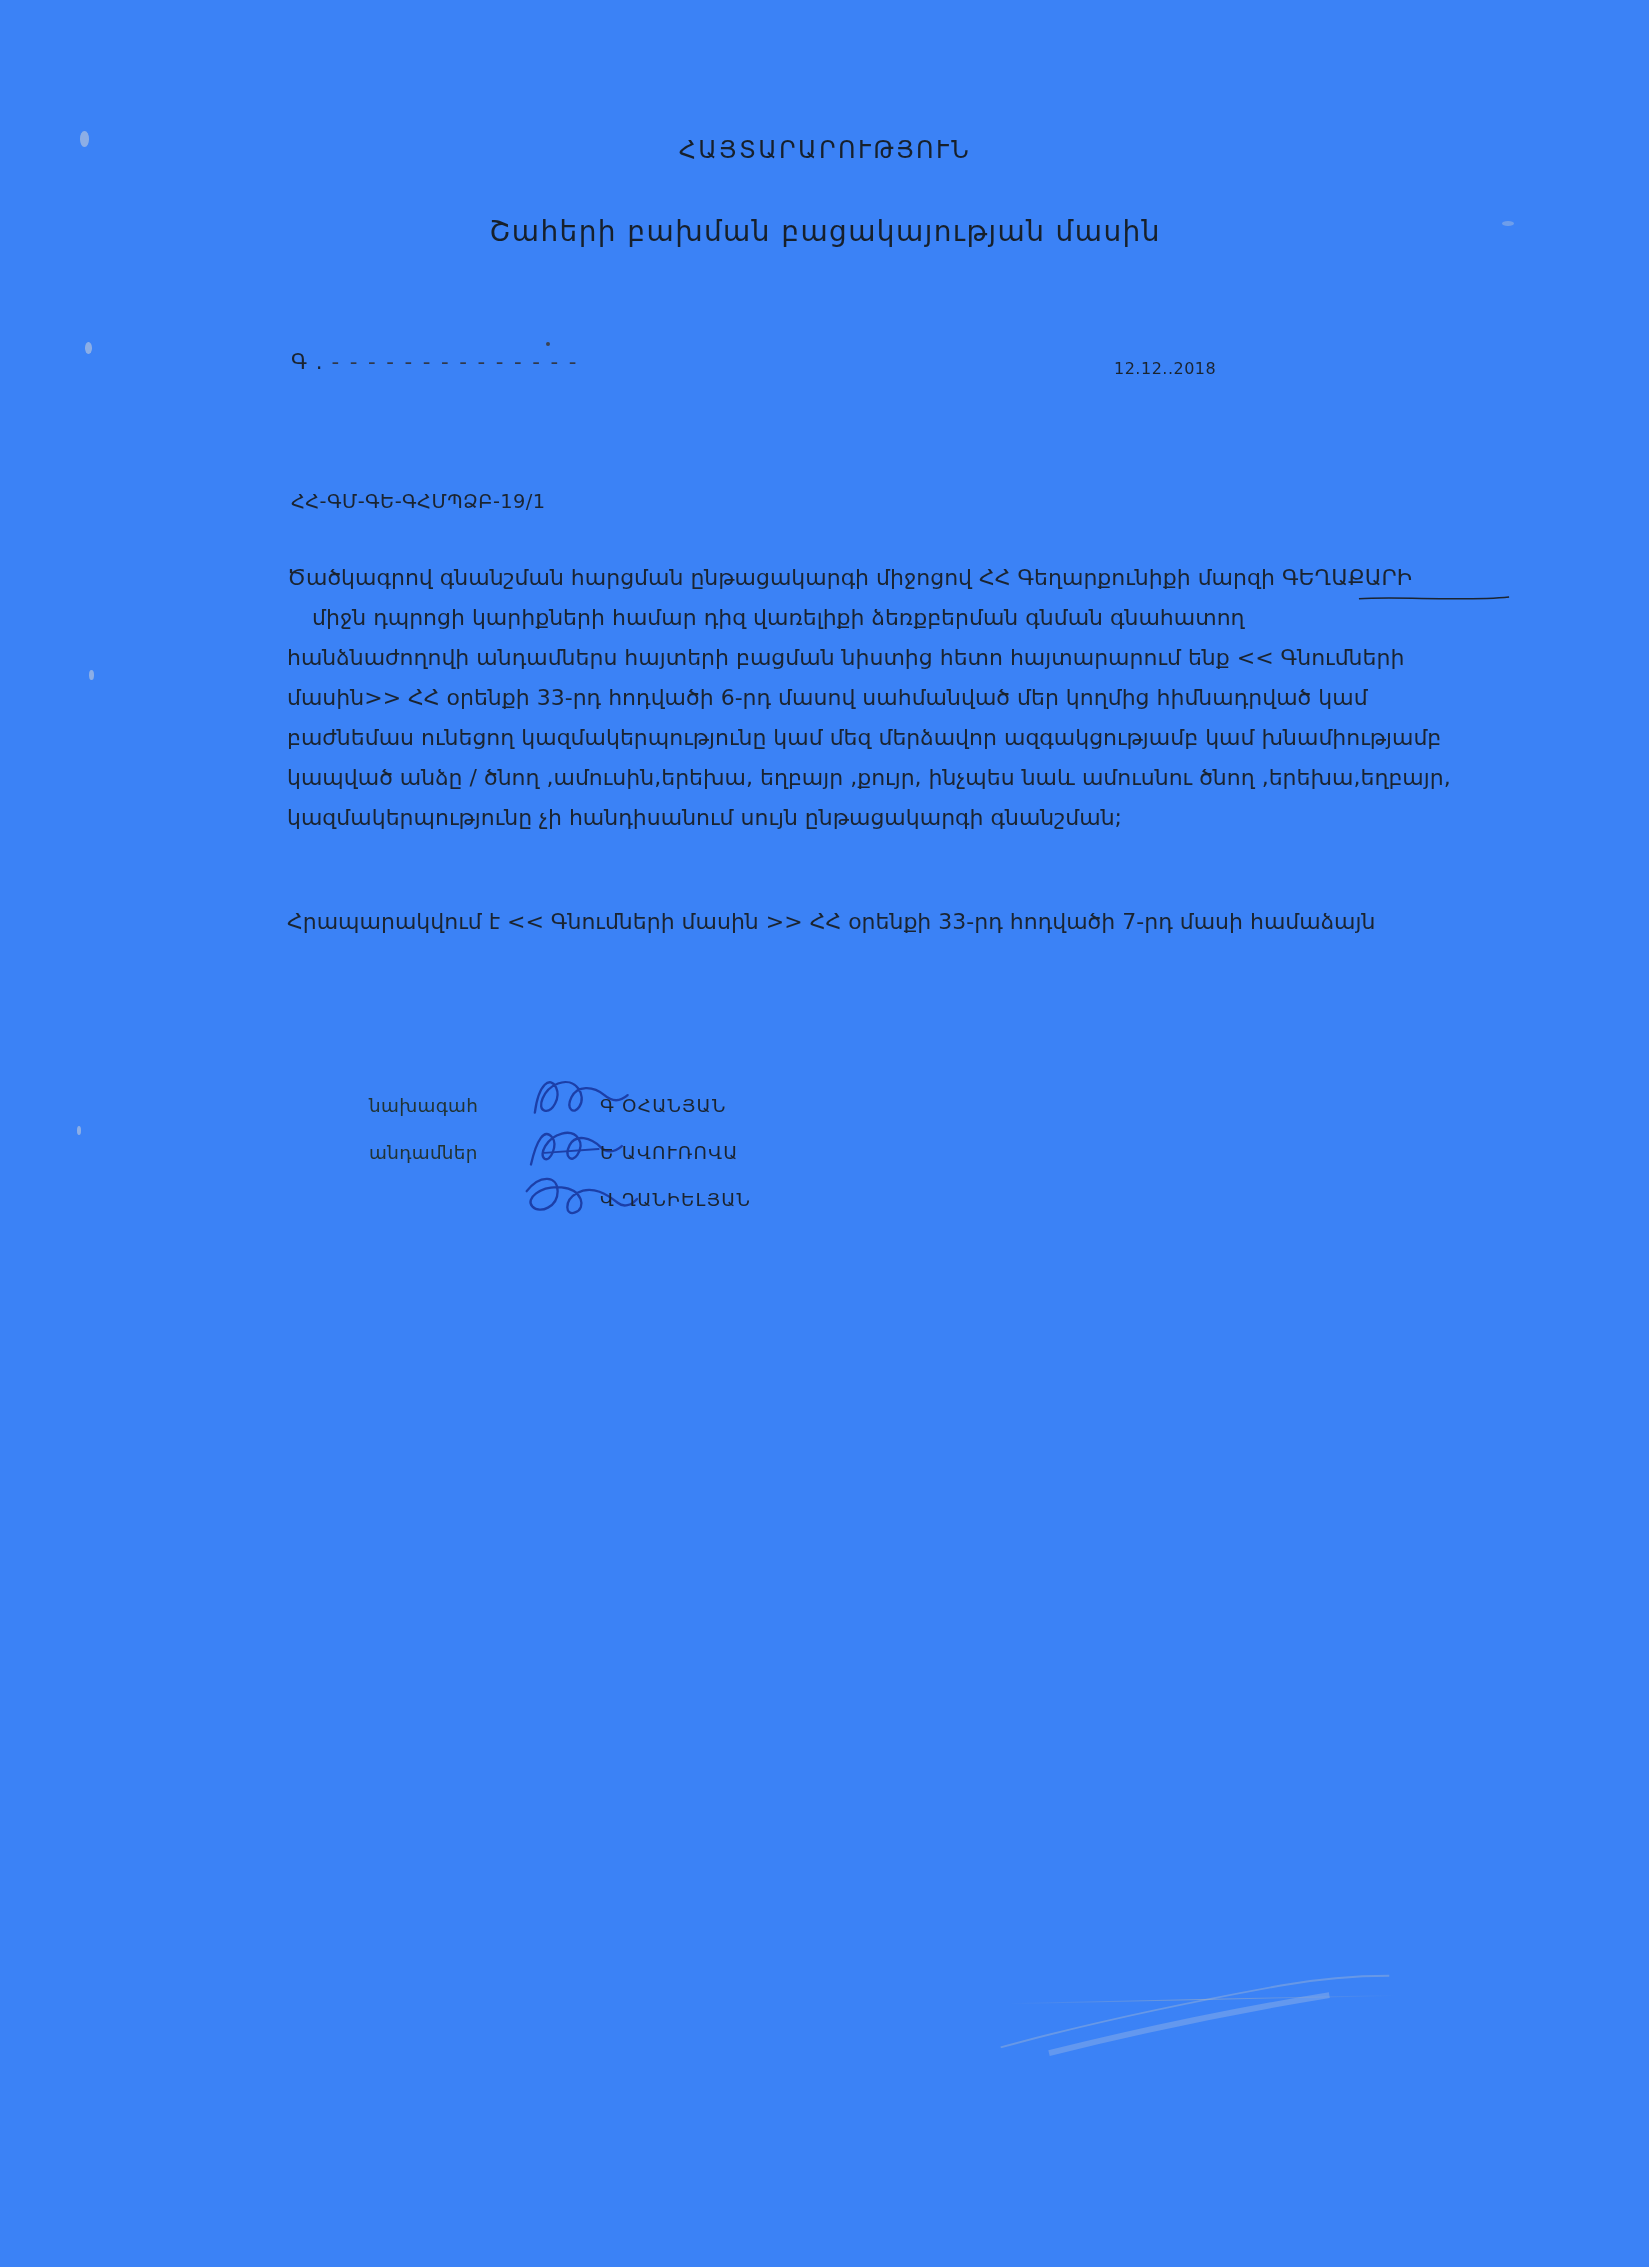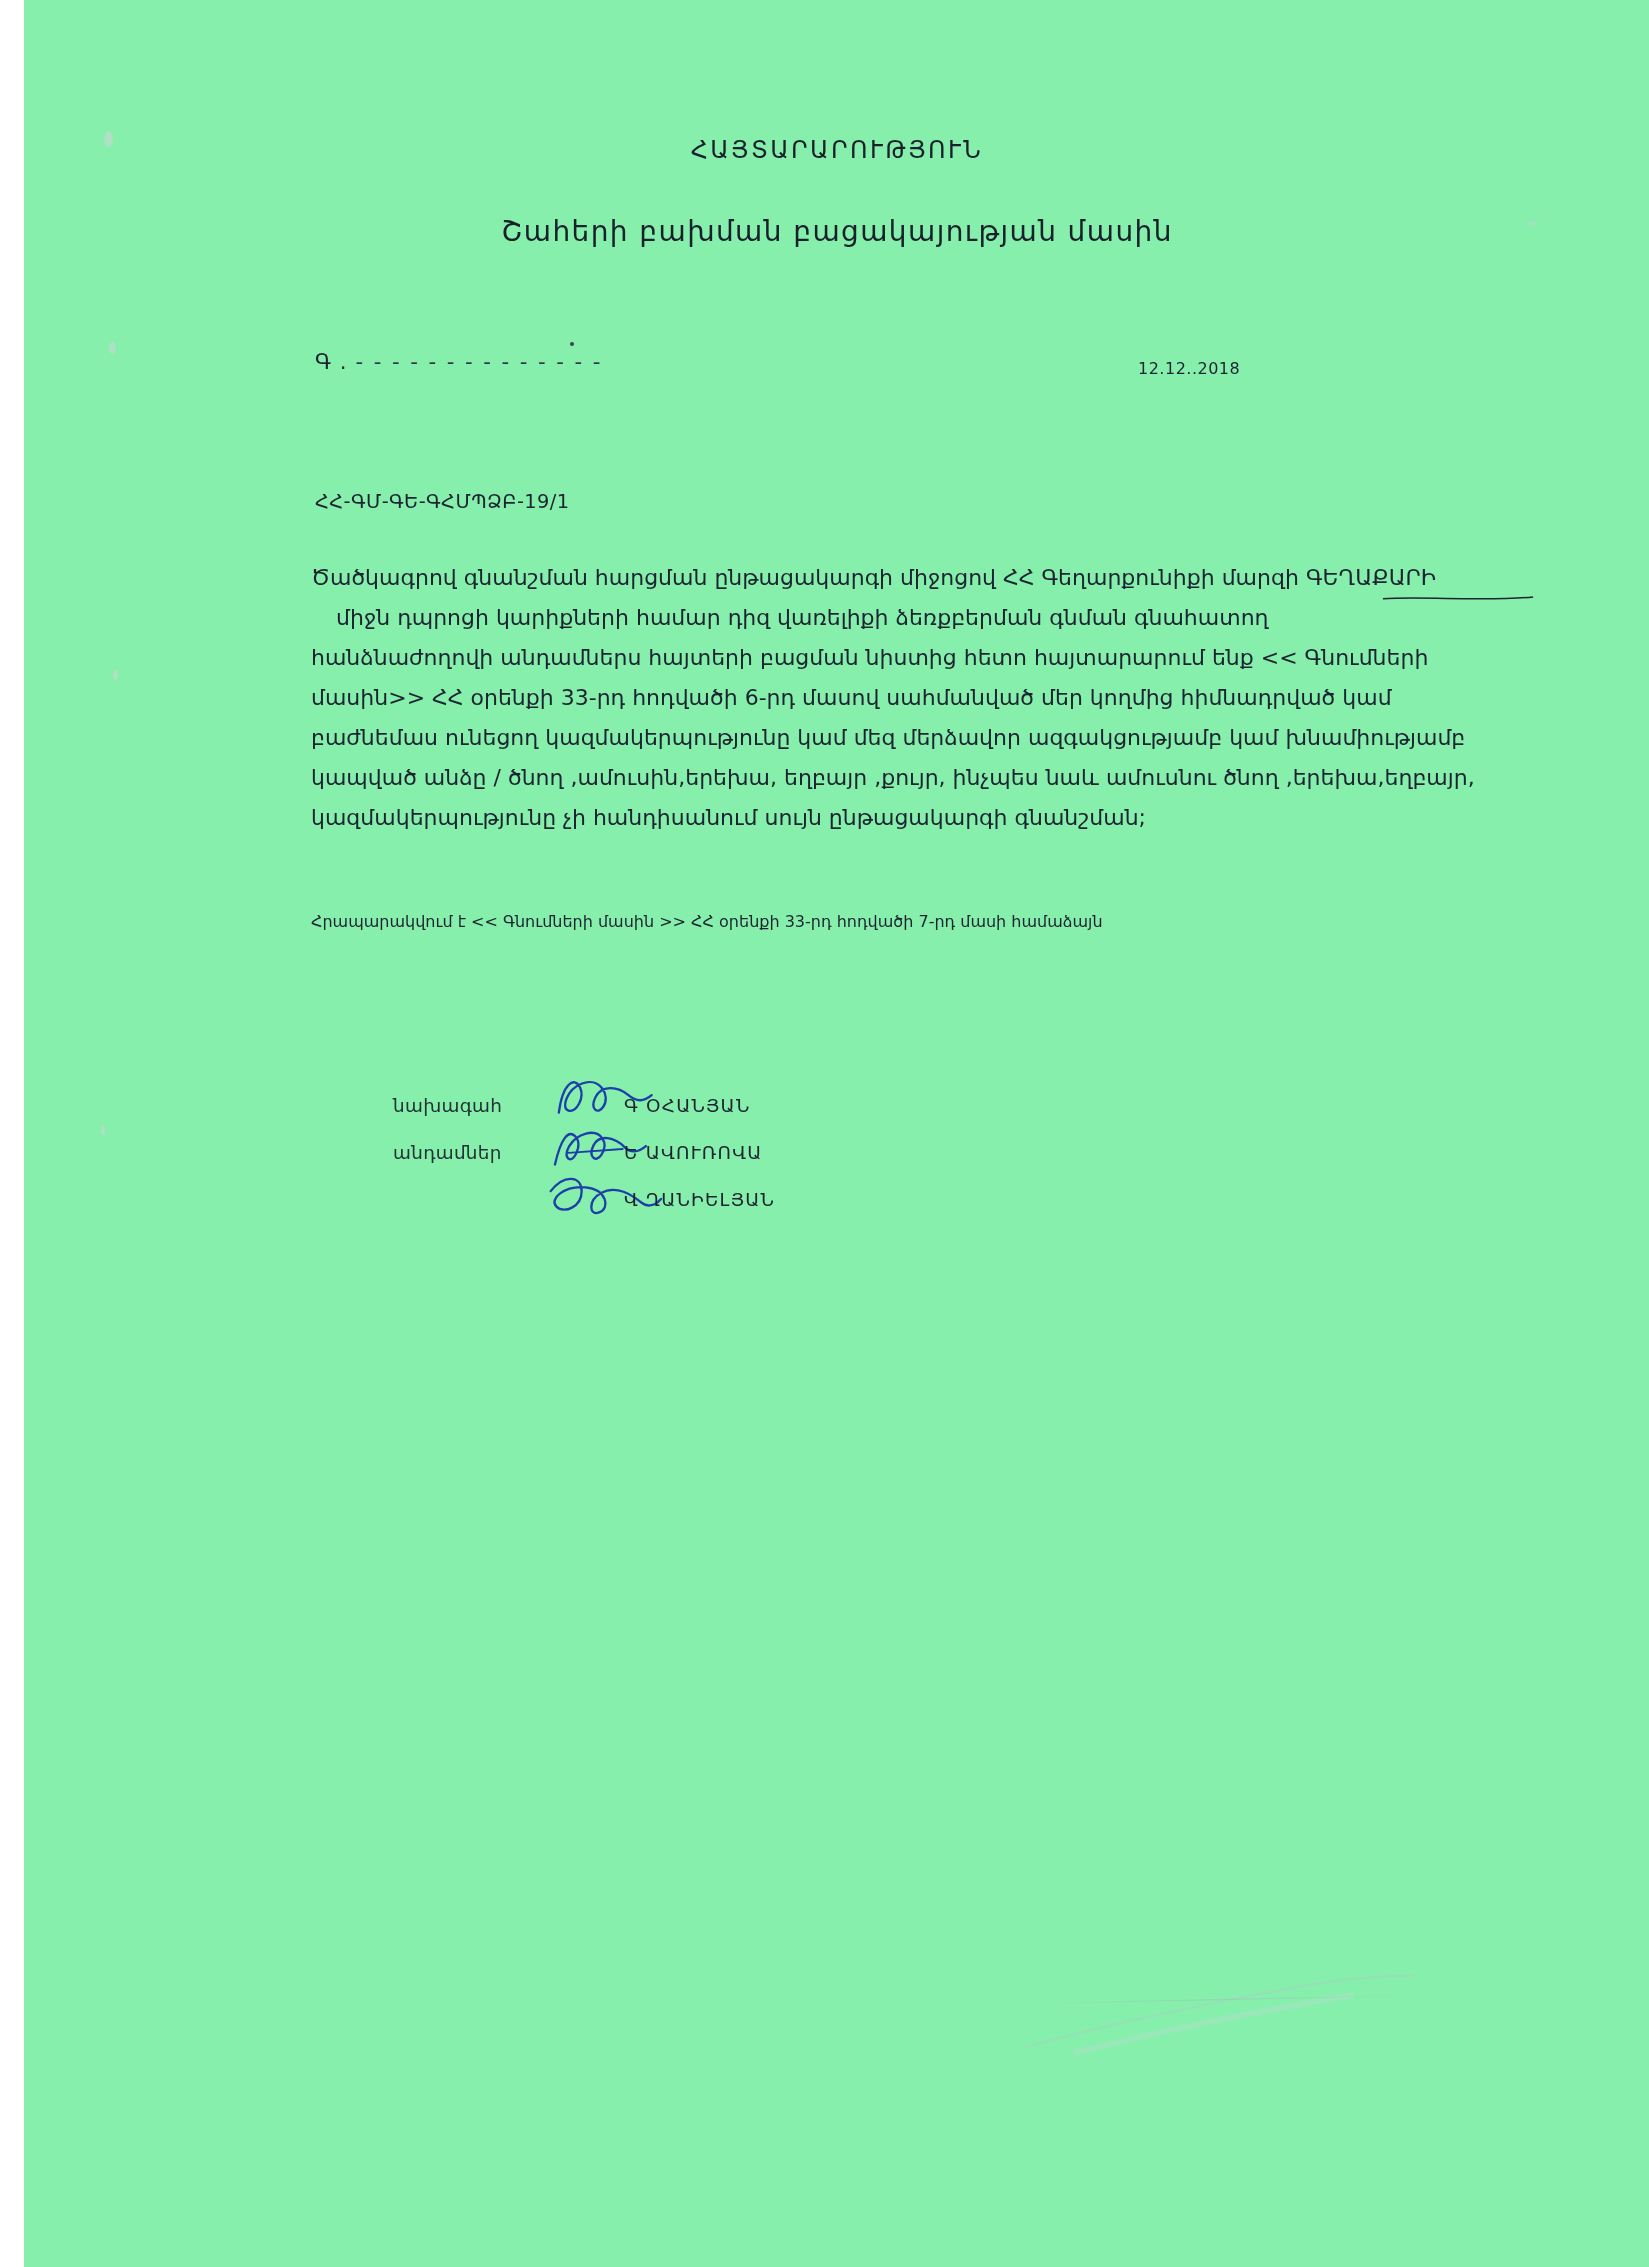--- a/index.html
+++ b/index.html
@@ -12,22 +12,21 @@
     height: 2268px;
     position: relative;
     font-family: "DejaVu Sans", sans-serif;
     color: #1b2430;
     overflow: hidden;
   }
 
   .page {
     position: absolute;
     inset: 0;
-    background: #86efac;
-    margin-left: 24px;
+    background: #3b82f6;
   }
 
   
   .speckle {
     position: absolute;
     background: #cfd4d8;
     opacity: .55;
     border-radius: 50%;
   }
   .scan-streak {
@@ -114,21 +113,21 @@
   }
   .body-block .indent {
     padding-left: 25px;
   }
 
   .closing-block {
     position: absolute;
     top: 902px;
     left: 287px;
     width: 1213px;
-    font-size: 16px;
+    font-size: 22px;
     line-height: 39px;
     white-space: nowrap;
   }
 
   
   .sig-area {
     position: absolute;
     top: 1087px;
     left: 369px;
     width: 776px;

